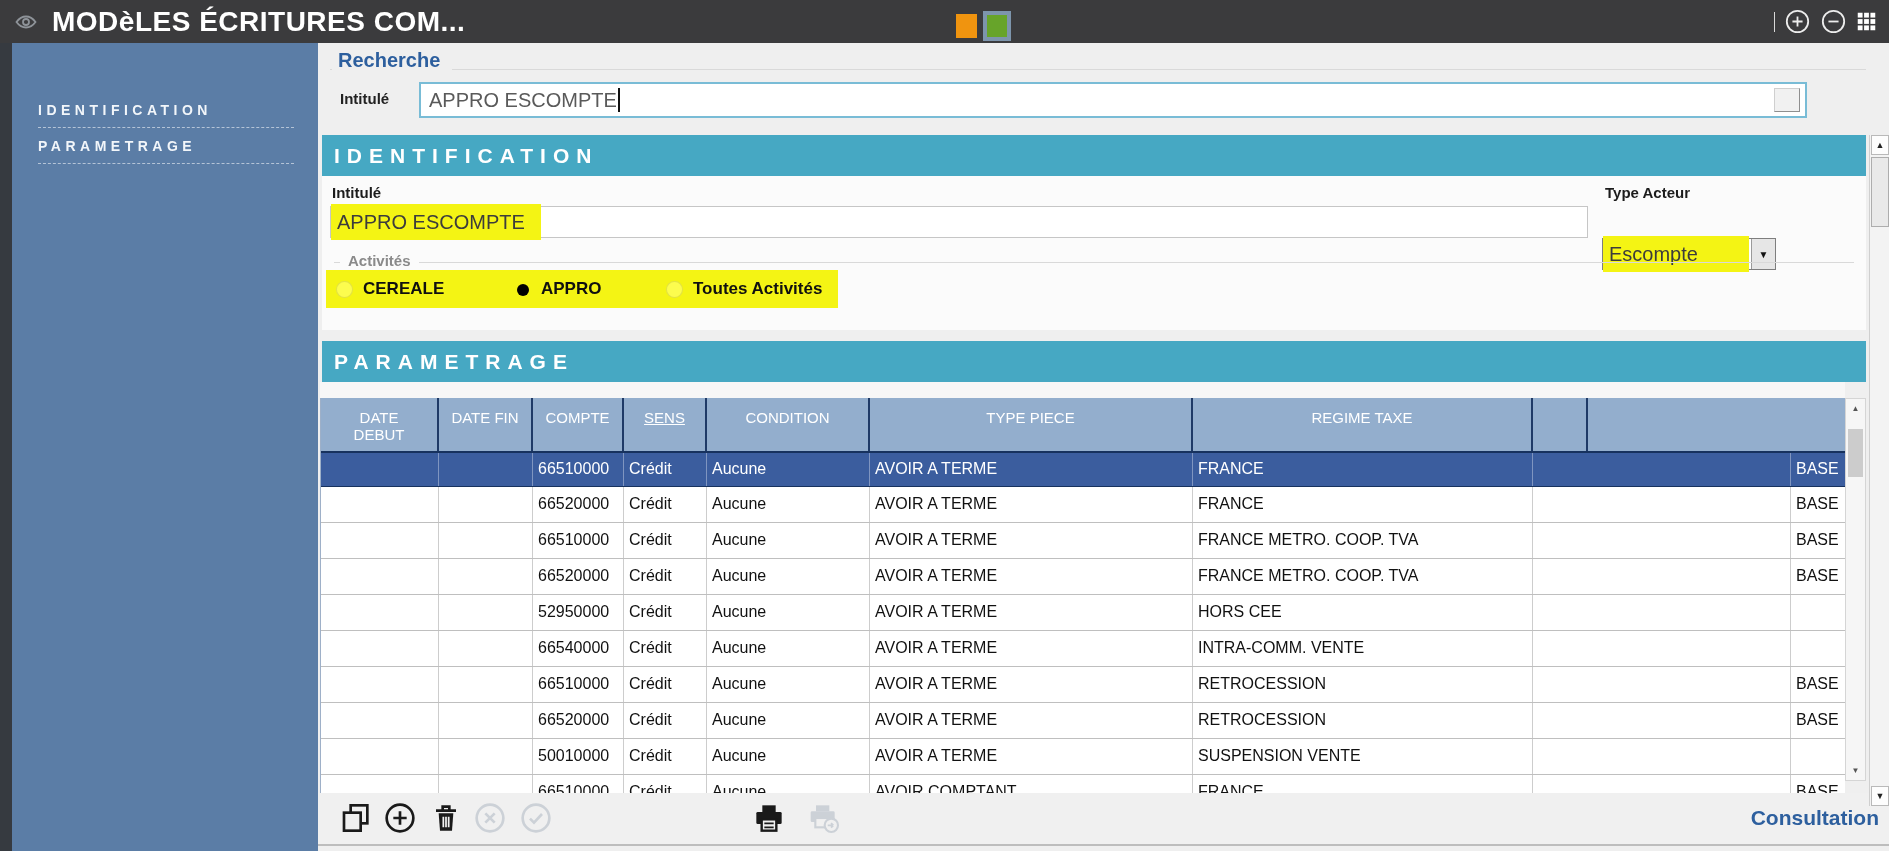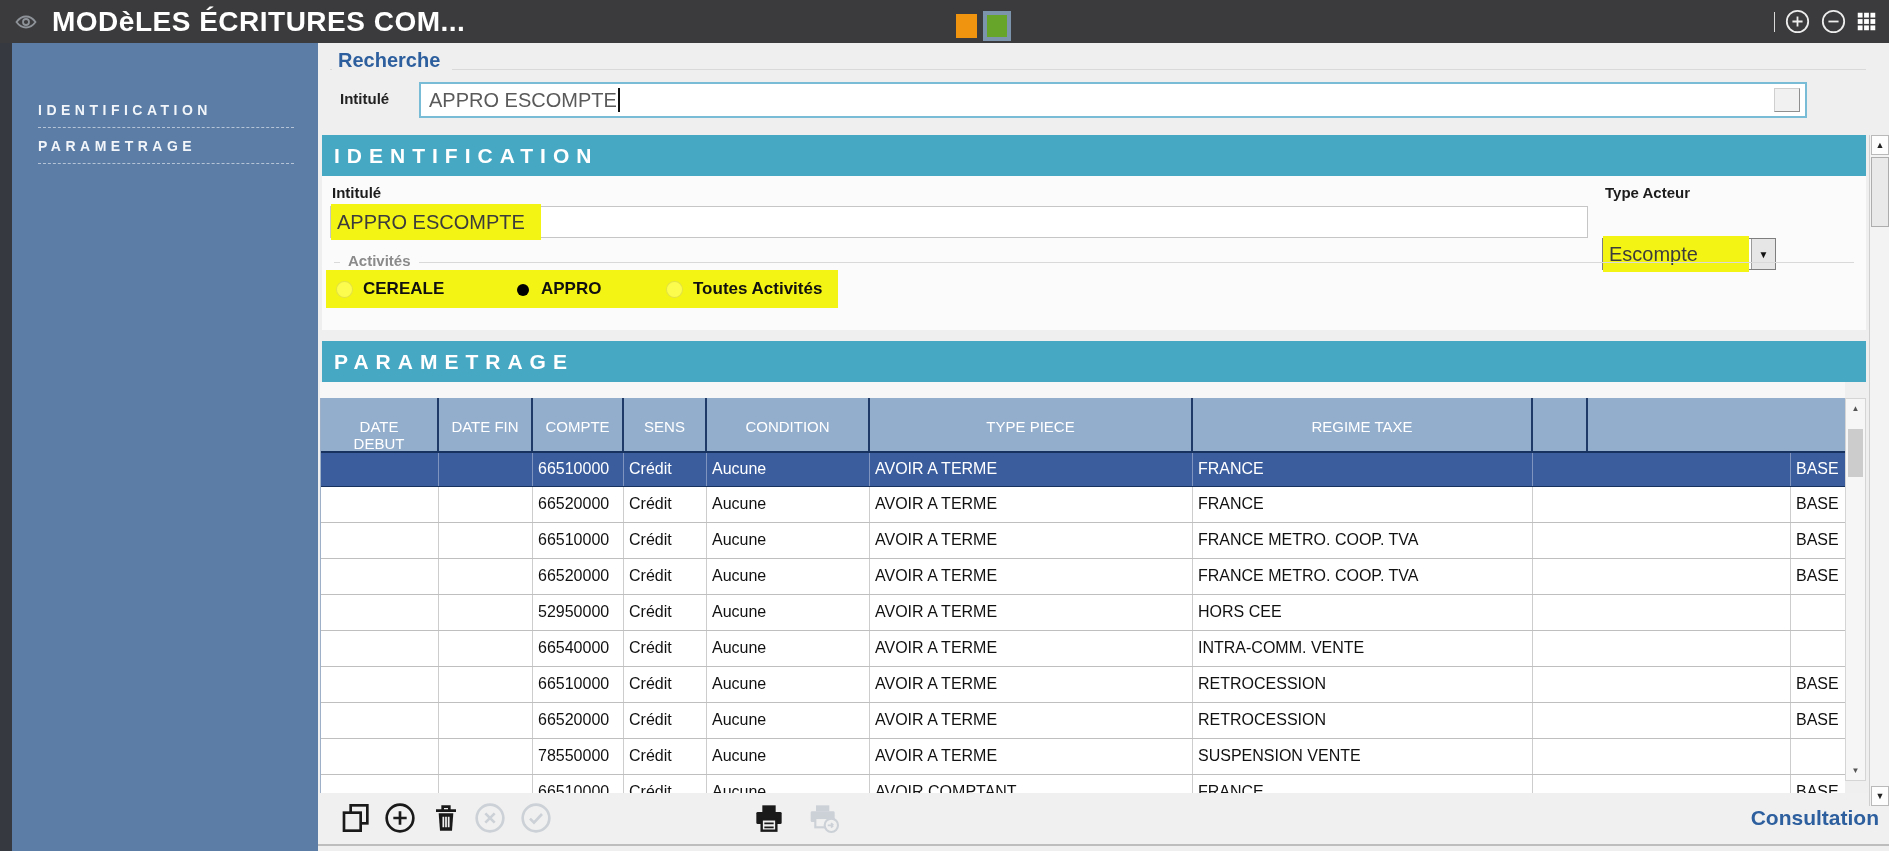--- a/index.html
+++ b/index.html
@@ -68,21 +68,21 @@
   .radio.sel::after { content:""; position:absolute; left:3px; top:3px; width:12px; height:12px; border-radius:50%; background:#000; }
   .radio-label { font-size:17px; font-weight:bold; color:#101010; }
 
   .pre-table { position:absolute; left:2px; top:339px; width:1525px; height:16px; background:#f7f7f7; }
 
   
   .tablewrap { position:absolute; left:2px; top:355px; width:1525px; height:395px; overflow:hidden; background:#fff;
                border-left:1px solid #9eb0c8; }
   .thead { display:flex; height:53px; background:var(--header-bg); }
   .th { flex:0 0 auto; color:#fff; font-size:15px; display:flex; align-items:flex-start; justify-content:center;
-        padding-top:20px; border-right:2px solid #1f3a66; white-space:pre-line; text-align:center; line-height:17px; }
+        padding-top:11px; border-right:2px solid #1f3a66; white-space:pre-line; text-align:center; line-height:17px; }
   .trow { display:flex; height:36px; background:#fff; border-bottom:1px solid #bfbfbf; }
   .td { flex:0 0 auto; font-size:16px; color:#111; line-height:34px; padding-left:5px; border-right:1px solid #cdcdcd;
         white-space:nowrap; overflow:hidden; }
   .trow.selected { background:var(--selected-row); border-top:2px solid #17325e; border-bottom-color:#17325e; }
   .trow.selected .td { color:#fff; border-right-color:rgba(255,255,255,.35); line-height:32px; }
 
   .inner-sb { position:absolute; left:1527px; top:355px; width:21px; height:383px; background:#f6f6f6; border:1px solid #d5d5d5; }
   .inner-sb .btn { position:absolute; left:0; width:100%; height:19px; display:flex; align-items:center; justify-content:center;
                    font-size:8px; color:#555; background:#f6f6f6; }
   .inner-sb .up { top:0; } .inner-sb .down { bottom:0; }
@@ -194,21 +194,21 @@
 
     <div class="section-bar bar-param">PARAMETRAGE</div>
     <div class="pre-table"></div>
 
     <div class="tablewrap">
       <div class="thead">
           <div class="th" style="flex-basis: 118px;">DATE
 DEBUT</div>
           <div class="th" style="flex-basis: 94px; text-align: right;">DATE FIN</div>
           <div class="th" style="flex-basis: 91px;">COMPTE</div>
-          <div class="th" style="flex-basis: 83px;">SENS</div>
+          <div class="th" style="flex-basis: 83px; text-decoration: underline;">SENS</div>
           <div class="th" style="flex-basis: 163px;">CONDITION</div>
           <div class="th" style="flex-basis: 323px;">TYPE PIECE</div>
           <div class="th" style="flex-basis: 340px;">REGIME TAXE</div>
           <div class="th" style="flex-basis: 55px;"></div>
         </div>
       <div>
           <div class="trow selected">
             <div class="td" style="flex-basis: 118px;"></div>
             <div class="td" style="flex-basis: 94px;"></div>
             <div class="td" style="flex-basis: 91px;">66510000</div>
@@ -292,21 +292,21 @@
             <div class="td" style="flex-basis: 83px;">Crédit</div>
             <div class="td" style="flex-basis: 163px;">Aucune</div>
             <div class="td" style="flex-basis: 323px;">AVOIR A TERME</div>
             <div class="td" style="flex-basis: 340px;">RETROCESSION</div>
             <div class="td" style="flex-basis: 258px;"></div>
             <div class="td" style="flex-basis: 55px;">BASE</div>
           </div>
           <div class="trow">
             <div class="td" style="flex-basis: 118px;"></div>
             <div class="td" style="flex-basis: 94px;"></div>
-            <div class="td" style="flex-basis: 91px;">78550000</div>
+            <div class="td" style="flex-basis: 91px;">50010000</div>
             <div class="td" style="flex-basis: 83px;">Crédit</div>
             <div class="td" style="flex-basis: 163px;">Aucune</div>
             <div class="td" style="flex-basis: 323px;">AVOIR A TERME</div>
             <div class="td" style="flex-basis: 340px;">SUSPENSION VENTE</div>
             <div class="td" style="flex-basis: 258px;"></div>
             <div class="td" style="flex-basis: 55px;"></div>
           </div>
           <div class="trow">
             <div class="td" style="flex-basis: 118px;"></div>
             <div class="td" style="flex-basis: 94px;"></div>

